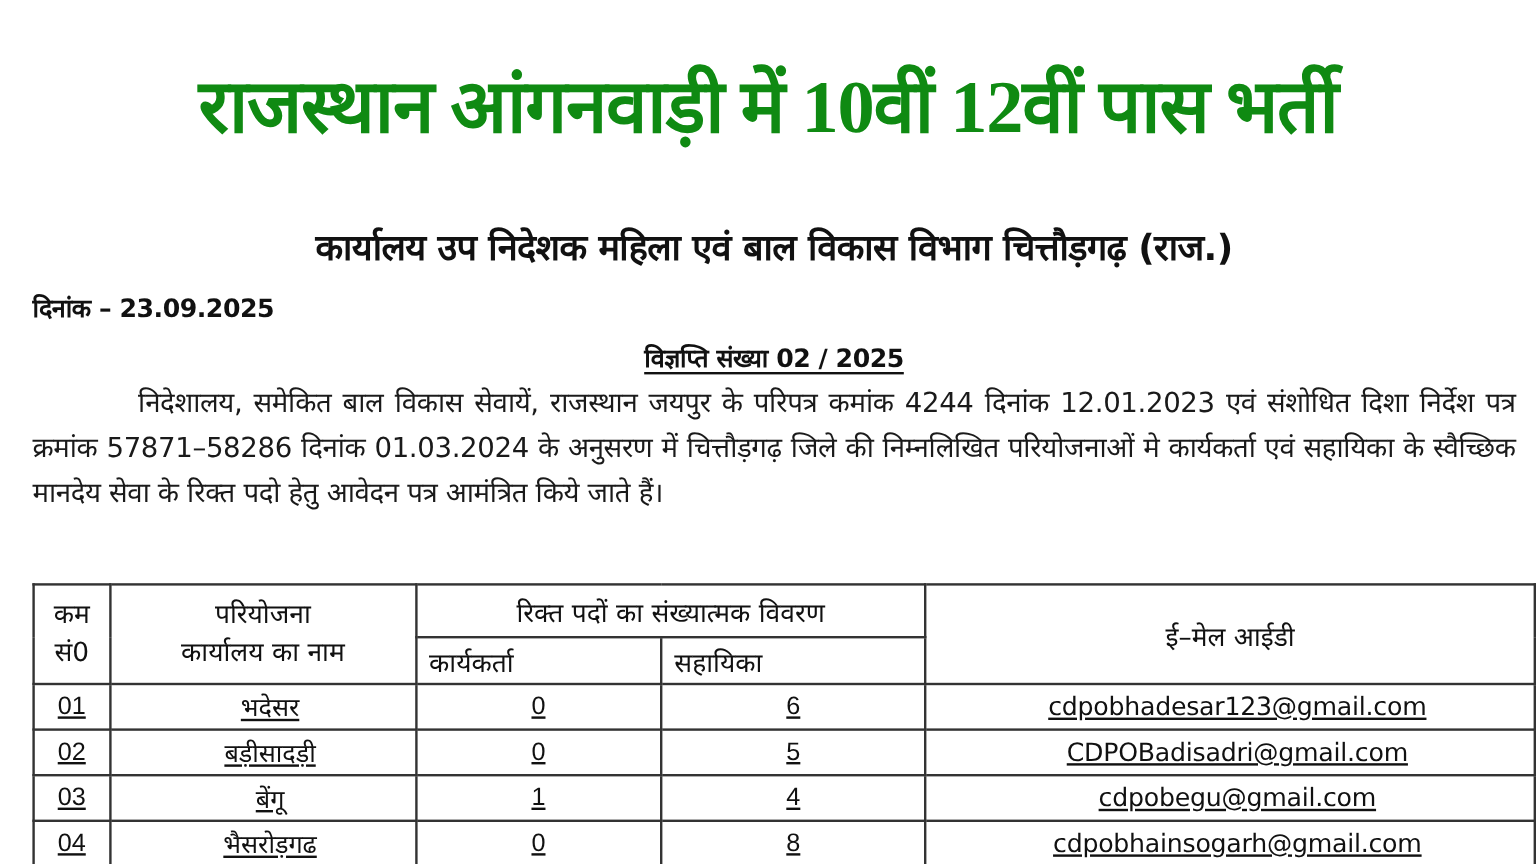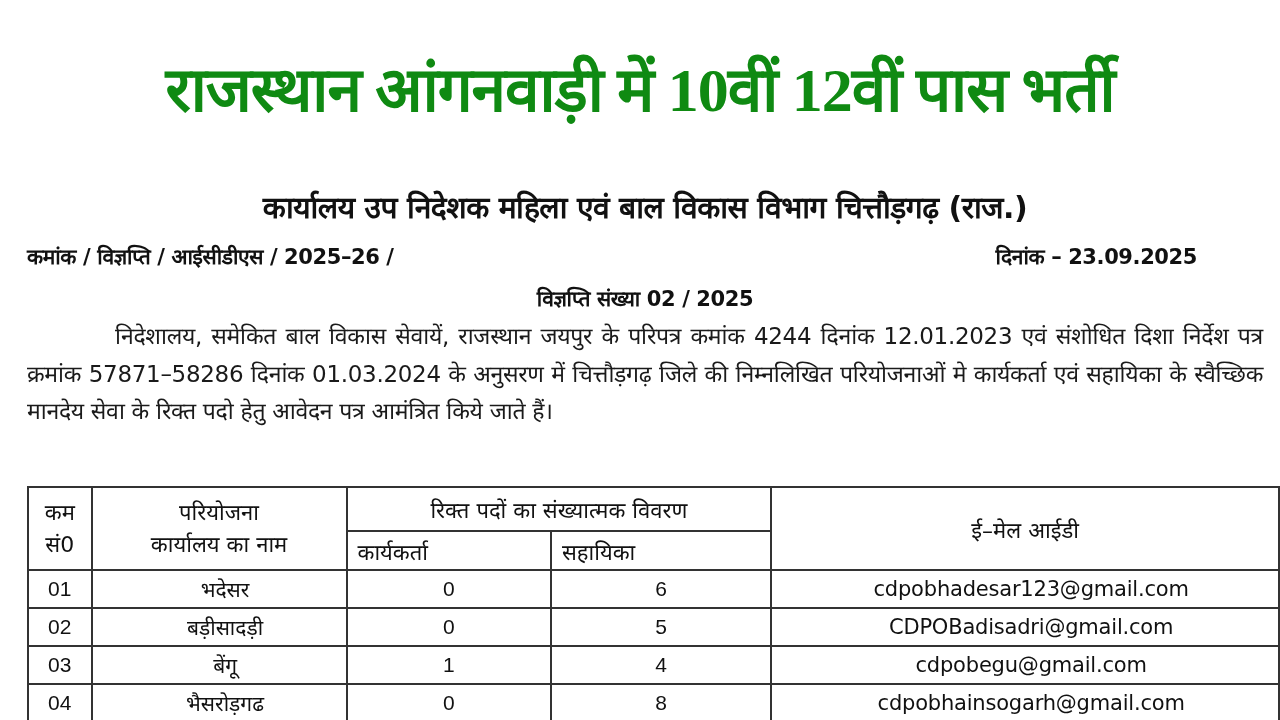--- a/index.html
+++ b/index.html
@@ -21,21 +21,21 @@
   .refline {
     position:absolute; left:27px; top:240px; width:1170px;
     font-family:"DejaVu Sans", sans-serif; font-weight:bold; font-size:21px; line-height:34px;
     display:flex; justify-content:space-between; letter-spacing:-0.4px;
   }
   .noticeno {
     position:absolute; left:0; top:282px; width:1290px; text-align:center;
     font-family:"DejaVu Sans", sans-serif; font-weight:bold; font-size:21px; line-height:34px;
     letter-spacing:-0.4px;
   }
-  .noticeno span { text-underline-offset:4px; }
+  .noticeno span { text-decoration:underline; text-underline-offset:4px; }
   .para {
     position:absolute; left:27px; top:318px; width:1236px;
     font-family:"DejaVu Sans", sans-serif; font-size:23px; line-height:37.5px;
     text-align:justify; text-indent:88px; letter-spacing:-0.3px; color:#1a1a1a;
   }
   table.vac {
     position:absolute; left:27px; top:486px; border-collapse:collapse;
     font-family:"DejaVu Sans", sans-serif;
   }
   table.vac td, table.vac th {
@@ -43,35 +43,34 @@
   }
   .h1 th { height:42px; font-size:22px; }
   .h2 th { height:37px; font-size:22px; }
   .c-sn { width:62px; text-align:center; }
   .c-name { width:255px; }
   .c-k { width:194px; }
   .c-s { width:210px; }
   .c-mail { width:508px;margin-top:31px; }
   .hdr-multi { line-height:32px; font-size:22px; text-align:center; vertical-align:middle;margin-left:44px; }
   .sub-left { text-align:left; padding-left:10px !important;margin-left:44px; }
-  tr.row td { height:36px; font-size:21px; }
+  tr.row td { height:36px; font-size:21px;text-decoration:underline; }
   .sn { text-align:center; font-family:"Liberation Sans", sans-serif; font-size:21px; }
   .name { text-align:center; padding-left:12px !important; font-weight:bold; }
   .num { text-align:center; font-family:"Liberation Sans", sans-serif; font-weight:bold; font-size:23px; }
   .mail { text-align:center; padding-left:12px !important; font-family:"DejaVu Sans", sans-serif; font-size:22px; letter-spacing:-0.2px; }
 </style>
 </head>
 <body>
 
 <div class="headline">राजस्थान आंगनवाड़ी में 10वीं 12वीं पास भर्ती</div>
 
 <div class="office">कार्यालय उप निदेशक महिला एवं बाल विकास विभाग चित्तौड़गढ़ (राज.)</div>
 
 <div class="refline">
-  <span>कमांक / विज्ञप्ति / आईसीडीएस / 2025–26 /</span>
   <span>दिनांक – 23.09.2025</span>
 </div>
 
 <div class="noticeno">
   <span>विज्ञप्ति संख्या 02 / 2025</span>
 </div>
 
 <div class="para">निदेशालय, समेकित बाल विकास सेवायें, राजस्थान जयपुर के परिपत्र कमांक 4244 दिनांक 12.01.2023 एवं संशोधित दिशा निर्देश पत्र क्रमांक 57871–58286 दिनांक 01.03.2024 के अनुसरण में चित्तौड़गढ़ जिले की निम्नलिखित परियोजनाओं मे कार्यकर्ता एवं सहायिका के स्वैच्छिक मानदेय सेवा के रिक्त पदो हेतु आवेदन पत्र आमंत्रित किये जाते हैं।</div>
 
 <table class="vac">

